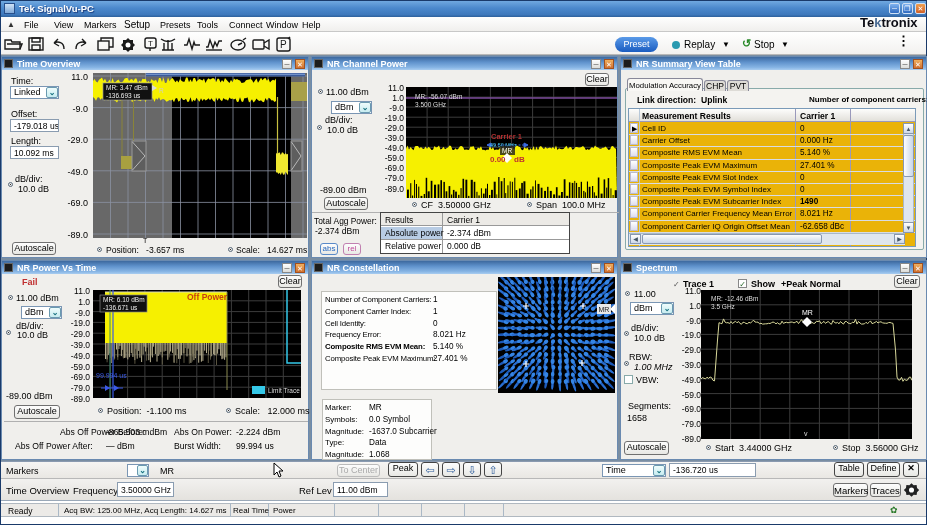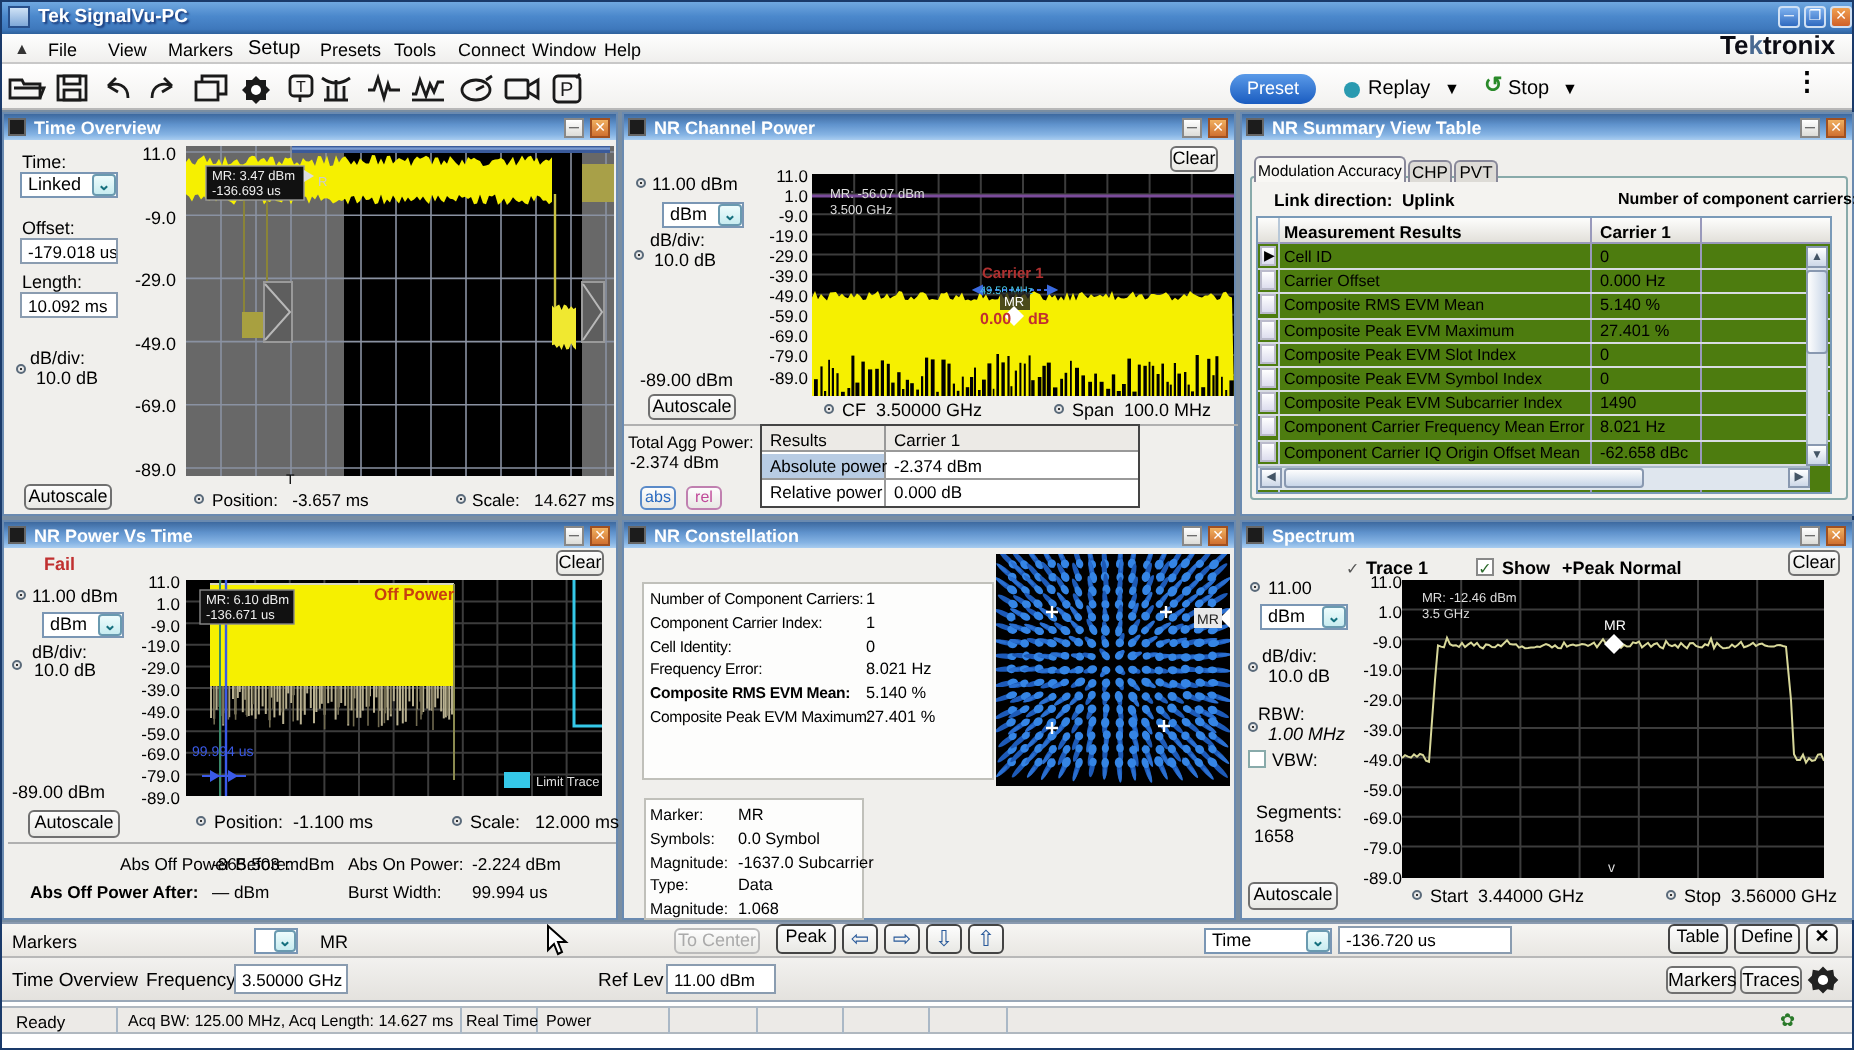--- a/index.html
+++ b/index.html
@@ -351,21 +351,21 @@
     <div style="position:absolute;left:2px;top:2px;width:9px;height:9px;background:#1c1c1c;border:1px solid #666;"></div>
     <div style="position:absolute;left:15px;top:2px;color:#fff;font-size:9px;font-weight:bold;">NR Summary View Table</div>
     <div class="pbtn" style="right:16px;">─</div>
     <div class="pbtn pclose" style="right:3px;">✕</div>
 <div class="abs" style="left:4px;top:31px;width:299px;height:162px;background:#f4f3f0;border:1px solid #8aa;border-radius:2px;"></div>
 <div class="abs" style="left:6px;top:21px;width:76px;height:13px;background:#f8f7f4;border:1px solid #889;border-bottom:none;border-radius:3px 3px 0 0;font-size:7.8px;text-align:center;line-height:13px;white-space:nowrap;">Modulation Accuracy</div>
 <div class="abs" style="left:83px;top:23px;width:22px;height:11px;background:#dddbd6;border:1px solid #889;border-bottom:none;border-radius:3px 3px 0 0;font-size:8.5px;text-align:center;line-height:11px;">CHP</div>
 <div class="abs" style="left:106px;top:23px;width:22px;height:11px;background:#dddbd6;border:1px solid #889;border-bottom:none;border-radius:3px 3px 0 0;font-size:8.5px;text-align:center;line-height:11px;">PVT</div>
 <div class="t" style="left:16px;top:38px;font-weight:bold;font-size:8.6px;">Link direction:&nbsp; Uplink</div>
 <div class="t" style="left:188px;top:38px;font-weight:bold;font-size:8px;">Number of component carriers:</div>
-<div class="abs" style="left:7px;top:51px;width:288px;height:139px;background:#4d7c0f;border:1px solid #7a9ab8;">
+<div class="abs" style="left:7px;top:51px;width:288px;height:139px;background:#eab308;border:1px solid #7a9ab8;">
       <div style="position:absolute;left:0;top:0;width:100%;height:13px;background:linear-gradient(#fdfdfc,#e2e0da);border-bottom:1px solid #99b;"></div>
       <div class="t" style="left:13px;top:2px;font-weight:bold;font-size:8.6px;">Measurement Results</div>
       <div class="t" style="left:171px;top:2px;font-weight:bold;font-size:8.6px;">Carrier 1</div>
       <div style="position:absolute;left:10px;top:0;width:1px;height:100%;background:#b8c8d8;"></div>
       <div style="position:absolute;left:166px;top:0;width:1px;height:100%;background:#99b;"></div>
       <div style="position:absolute;left:221px;top:0;width:1px;height:100%;background:#99b;"></div>
       <div style="position:absolute;left:0;top:25.2px;width:100%;height:1px;background:#d8dce2;"></div>
       <div class="t" style="left:13px;top:15.0px;font-size:8px;">Cell ID</div>
       <div class="t" style="left:171px;top:15.0px;font-size:8.2px;">0</div>
       <div style="position:absolute;left:1px;top:14.0px;width:8px;height:10px;background:linear-gradient(#fff,#dde);border:1px solid #bbc;"></div>
@@ -384,21 +384,21 @@
       <div style="position:absolute;left:0;top:74.0px;width:100%;height:1px;background:#d8dce2;"></div>
       <div class="t" style="left:13px;top:63.8px;font-size:8px;">Composite Peak EVM Slot Index</div>
       <div class="t" style="left:171px;top:63.8px;font-size:8.2px;">0</div>
       <div style="position:absolute;left:1px;top:62.8px;width:8px;height:10px;background:linear-gradient(#fff,#dde);border:1px solid #bbc;"></div>
       <div style="position:absolute;left:0;top:86.2px;width:100%;height:1px;background:#d8dce2;"></div>
       <div class="t" style="left:13px;top:76.0px;font-size:8px;">Composite Peak EVM Symbol Index</div>
       <div class="t" style="left:171px;top:76.0px;font-size:8.2px;">0</div>
       <div style="position:absolute;left:1px;top:75.0px;width:8px;height:10px;background:linear-gradient(#fff,#dde);border:1px solid #bbc;"></div>
       <div style="position:absolute;left:0;top:98.4px;width:100%;height:1px;background:#d8dce2;"></div>
       <div class="t" style="left:13px;top:88.2px;font-size:8px;">Composite Peak EVM Subcarrier Index</div>
-      <div class="t" style="left:171px;top:88.2px;font-size:8.2px;">1490</div>
+      <div class="t" style="left:171px;top:88.2px;font-size:8.2px;font-weight:bold;">1490</div>
       <div style="position:absolute;left:1px;top:87.2px;width:8px;height:10px;background:linear-gradient(#fff,#dde);border:1px solid #bbc;"></div>
       <div style="position:absolute;left:0;top:110.6px;width:100%;height:1px;background:#d8dce2;"></div>
       <div class="t" style="left:13px;top:100.4px;font-size:8px;">Component Carrier Frequency Mean Error</div>
       <div class="t" style="left:171px;top:100.4px;font-size:8.2px;">8.021 Hz</div>
       <div style="position:absolute;left:1px;top:99.4px;width:8px;height:10px;background:linear-gradient(#fff,#dde);border:1px solid #bbc;"></div>
       <div style="position:absolute;left:0;top:122.8px;width:100%;height:1px;background:#d8dce2;"></div>
       <div class="t" style="left:13px;top:112.6px;font-size:8px;">Component Carrier IQ Origin Offset Mean</div>
       <div class="t" style="left:171px;top:112.6px;font-size:8.2px;">-62.658 dBc</div>
       <div style="position:absolute;left:1px;top:111.6px;width:8px;height:10px;background:linear-gradient(#fff,#dde);border:1px solid #bbc;"></div>
       <div class="t" style="left:3px;top:15px;font-size:7px;">▶</div>
@@ -595,21 +595,21 @@
     </svg>
 <div class="bullet" style="left:96px;top:147px;"></div>
 <div class="t" style="left:105px;top:145px;">Position:&nbsp; -1.100 ms</div>
 <div class="bullet" style="left:224px;top:147px;"></div>
 <div class="t" style="left:233px;top:145px;">Scale:&nbsp;&nbsp; 12.000 ms</div>
 <div style="position:absolute;left:2px;top:160px;width:304px;height:1px;background:#b0b0b0;"></div>
 <div class="t" style="left:13px;top:166px;font-size:8.6px;margin-left:45px;">Abs Off Power Before:</div>
     <div class="t" style="left:104px;top:166px;font-size:8.6px;">-865.503 mdBm</div>
 <div class="t" style="left:172px;top:166px;font-size:8.6px;">Abs On Power:</div>
     <div class="t" style="left:234px;top:166px;font-size:8.6px;">-2.224 dBm</div>
-<div class="t" style="left:13px;top:180px;font-size:8.6px;font-weight:bold;">Abs Off Power After:</div>
+<div class="t" style="left:13px;top:180px;font-size:8.6px;">Abs Off Power After:</div>
     <div class="t" style="left:104px;top:180px;font-size:8.6px;text-align:right;">— dBm</div>
 <div class="t" style="left:172px;top:180px;font-size:8.6px;">Burst Width:</div>
     <div class="t" style="left:234px;top:180px;font-size:8.6px;">99.994 us</div>
 </div>
 <div class="panel" style="left:311px;top:260px;width:307px;height:200px;">
     <div style="position:absolute;left:0;top:0;width:100%;height:13px;background:linear-gradient(180deg,#3d699f 0%,#5f92cc 40%,#86b4e4 80%,#a9cdf0 100%);"></div>
     <div style="position:absolute;left:2px;top:2px;width:9px;height:9px;background:#1c1c1c;border:1px solid #666;"></div>
     <div style="position:absolute;left:15px;top:2px;color:#fff;font-size:9px;font-weight:bold;">NR Constellation</div>
     <div class="pbtn" style="right:16px;">─</div>
     <div class="pbtn pclose" style="right:3px;">✕</div>

